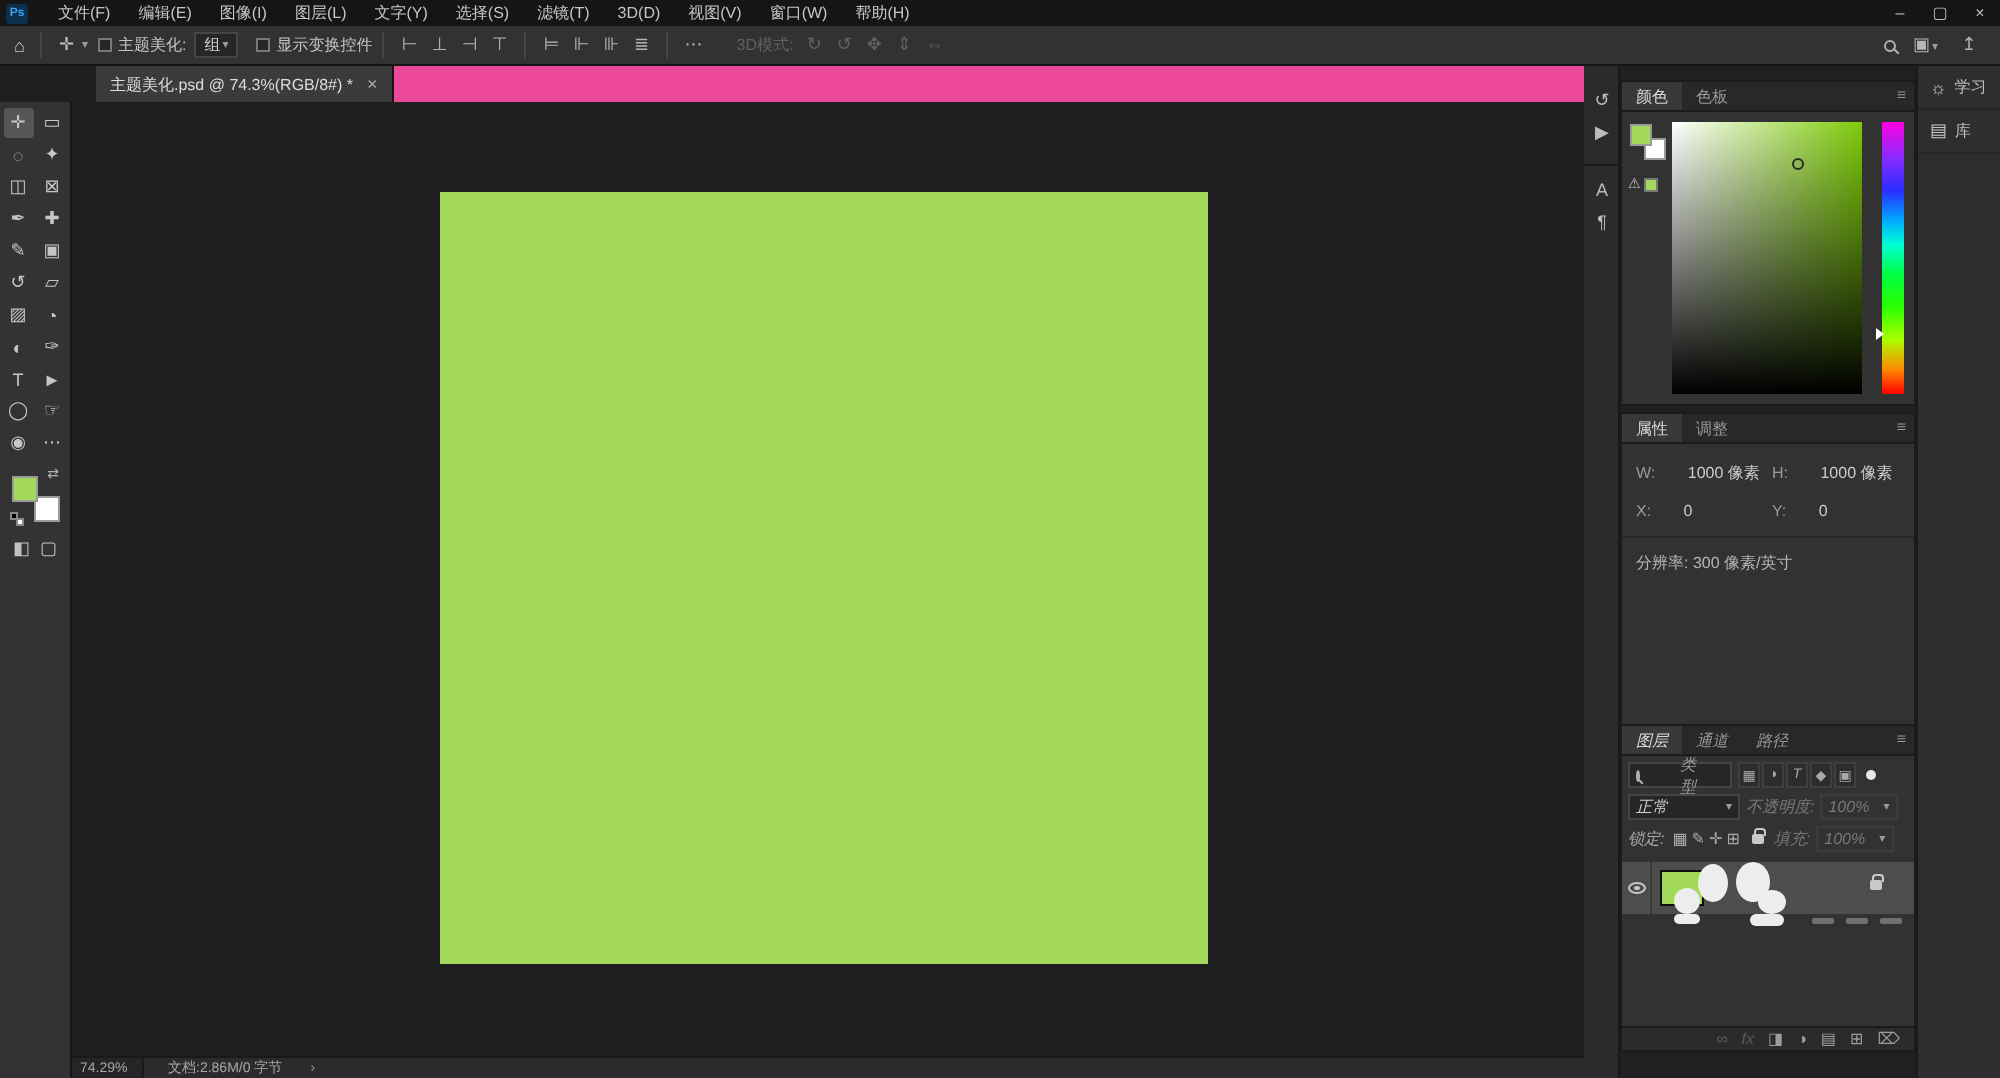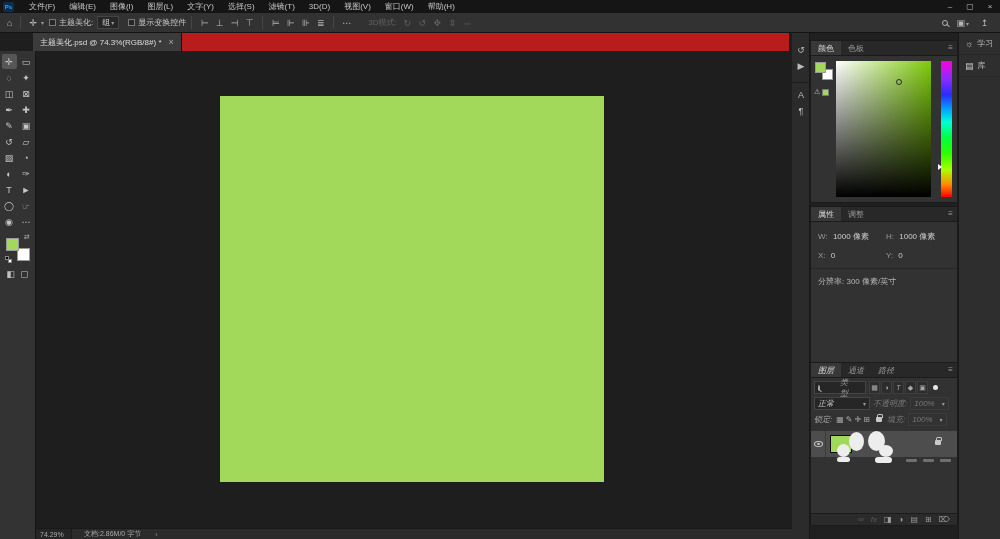--- a/index.html
+++ b/index.html
@@ -28,21 +28,21 @@
   .opt-select { height:13px; background:#262626; border:1px solid #454545; display:flex;
     align-items:center; padding:0 4px; margin:0 4px; color:#cfcfcf; }
   .icon-btn { width:13px; text-align:center; color:#b5b5b5; font-size:9px; margin:0 1px; }
   .grayed, .icon-btn.grayed { color:#616161; }
   .opt-right { margin-left:auto; display:flex; align-items:center; padding-right:8px; gap:8px; }
   .mag-icon { width:6px; height:6px; border:1px solid #b0b0b0; border-radius:50%; position:relative; display:inline-block; }
   .mag-icon::after { content:''; position:absolute; width:4px; height:1px; background:#b0b0b0;
     transform:rotate(45deg); right:-3px; bottom:-1px; }
 
   
-  .tabrow { position:absolute; left:33px; top:33px; width:756px; height:18px; background:#b91c1c; display:flex; }
+  .tabrow { position:absolute; left:48px; top:33px; width:756px; height:18px; background:#ec4899; display:flex; }
   .doc-tab { height:18px; background:#3b3b3b; display:flex; align-items:center;
     padding:0 7px; font-size:8px; color:#dddddd; border-right:1px solid #141414; }
   .tab-close { margin-left:7px; color:#a8a8a8; font-size:9px; }
 
   
   .toolbar { position:absolute; left:0; top:51px; width:36px; height:488px;
     background:#333333; border-right:1px solid #161616; }
   .tools { display:grid; grid-template-columns:15px 15px; justify-content:center; gap:1px 2px; padding-top:3px; }
   .tool { height:15px; display:flex; align-items:center; justify-content:center;
     color:#c6c6c6; font-size:9px; border-radius:2px; }
@@ -96,21 +96,21 @@
   .cp-hue-marker { position:absolute; right:15px; top:calc(5px + 103px); width:0; height:0;
     border-top:3px solid transparent; border-bottom:3px solid transparent; border-left:4px solid #fff; }
 
   
   .props-panel { top:173px; height:166px; }
   .doc-props-row { margin:5px 5px 0; height:16px; background:#3e3e3e; border-radius:2px;
     display:flex; align-items:center; gap:5px; padding:0 5px; font-size:8px; color:#cccccc; }
   .doc-page-icon { width:7px; height:9px; border:1px solid #c2c2c2; border-radius:1px; }
   .props-grid { display:grid; grid-template-columns:1fr 1fr; gap:9px 4px; margin:9px 7px 0; font-size:8px; }
   .prop-label { color:#9a9a9a; margin-right:3px; }
-  .prop-value { color:#cccccc; }
+  .prop-value { color:#cccccc;margin-left:11px; }
   .props-divider { border-top:1px solid #272727; margin:8px 0 0; }
   .resolution-row { margin:7px 7px 0; font-size:8px; color:#b5b5b5; }
 
   
   .layers-panel { top:329px; height:164px;font-style:italic; }
   .lp-row { display:flex; align-items:center; margin:3px 3px 0; gap:3px; font-size:8px; }
   .lp-search { width:52px; height:13px; background:#262626; border:1px solid #454545;
     display:flex; align-items:center; gap:20px; padding:0 3px; color:#9a9a9a; }
   .lp-filter-btn { width:11px; height:13px; background:#2c2c2c; border:1px solid #3e3e3e;
     color:#a8a8a8; font-size:7px; display:flex; align-items:center; justify-content:center; }

